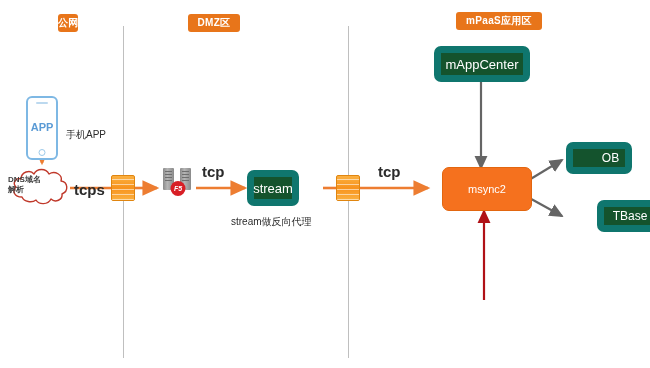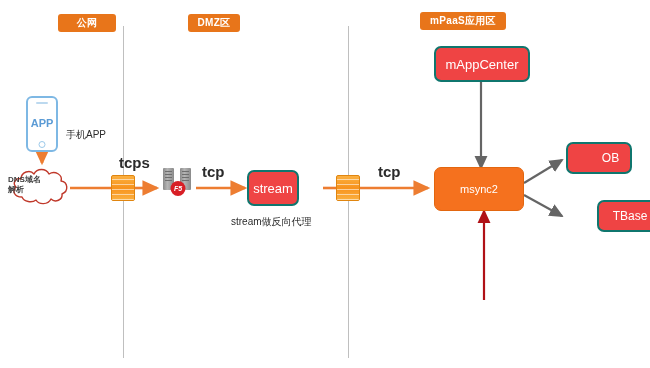--- a/index.html
+++ b/index.html
@@ -45,26 +45,27 @@
     position: absolute;
     border-radius: 7px;
     display: flex;
     align-items: center;
     justify-content: center;
     color: #ffffff;
     text-align: center;
     box-sizing: border-box;
   }
   .box-blue {
-    background: #ef4444;
-    border: 2px solid #0f766e;
+    background: #14532d;
+    border: 7px solid #0f766e;
   }
   .box-orange {
     background: #f5711e;
     border: 1px solid #e2660f;
+    margin-left: 8px;
   }
 
   
   .proto-label {
     position: absolute;
     font-size: 15px;
     color: #2b2b2b;
     font-weight: bold;
     white-space: nowrap;
   }
@@ -83,21 +84,21 @@
     position: absolute;
     left: 0; top: 0;
     width: 650px; height: 368px;
     pointer-events: none;
   }
 
   
   .phone {
     position: absolute;
     width: 32px;
-    height: 56px;
+    height: 64px;
     border: 2px solid #7eb8e4;
     border-radius: 6px;
     background: #ffffff;
     box-sizing: border-box;
   }
   .phone-speaker {
     position: absolute;
     top: 4px; left: 50%;
     transform: translateX(-50%);
     width: 12px; height: 2px;
@@ -199,25 +200,25 @@
   }
 </style>
 </head>
 <body>
 
 <div id="canvas">
 
   <div class="divider" style="left:123px;"></div>
   <div class="divider" style="left:348px;"></div>
 
-  <div class="zone-tag" style="left:58px; top:14px; width:58px;">公网</div>
+  <div class="zone-tag" style="left:58px; top:14px; width:20px;">公网</div>
 
   <div class="zone-tag" style="left:188px; top:14px; width:52px;">DMZ区</div>
 
-  <div class="zone-tag" style="left:420px; top:12px; width:86px;">mPaaS应用区</div>
+  <div class="zone-tag" style="left:456px; top:12px; width:86px;">mPaaS应用区</div>
 
   <svg id="wires" viewBox="0 0 650 368">
     <defs>
       <marker id="ah-orange" markerWidth="7" markerHeight="7" refX="5.6" refY="3" orient="auto">
         <path d="M0,0 L6.5,3 L0,6 Z" fill="#ed7d31"></path>
       </marker>
       <marker id="ah-gray" markerWidth="7" markerHeight="7" refX="5.6" refY="3" orient="auto">
         <path d="M0,0 L6.5,3 L0,6 Z" fill="#656565"></path>
       </marker>
       <marker id="ah-red" markerWidth="7" markerHeight="7" refX="5.6" refY="3" orient="auto">
@@ -280,19 +281,19 @@
 
   <div class="box box-blue" style="left:434px; top:46px; width:96px; height:36px; font-size:13px;">mAppCenter</div>
 
   <div class="box box-orange" style="left:434px; top:167px; width:90px; height:44px; font-size:11px;">msync2</div>
 
   <div class="box box-blue" style="left:566px; top:142px; width:66px; height:32px; font-size:12px;padding-left:23px;">OB</div>
 
   <div class="box box-blue" style="left:566px; top:200px; width:66px; height:32px; font-size:12px;margin-left:31px;">TBase</div>
 
 
-  <div class="proto-label" style="left:74px; top:154px;margin-left:45px;">tcps</div>
+  <div class="proto-label" style="left:74px; top:181px;">tcps</div>
 
   <div class="proto-label" style="left:202px; top:163px;">tcp</div>
 
   <div class="proto-label" style="left:378px; top:163px;">tcp</div>
 
 </div>
 
 </body></html>

